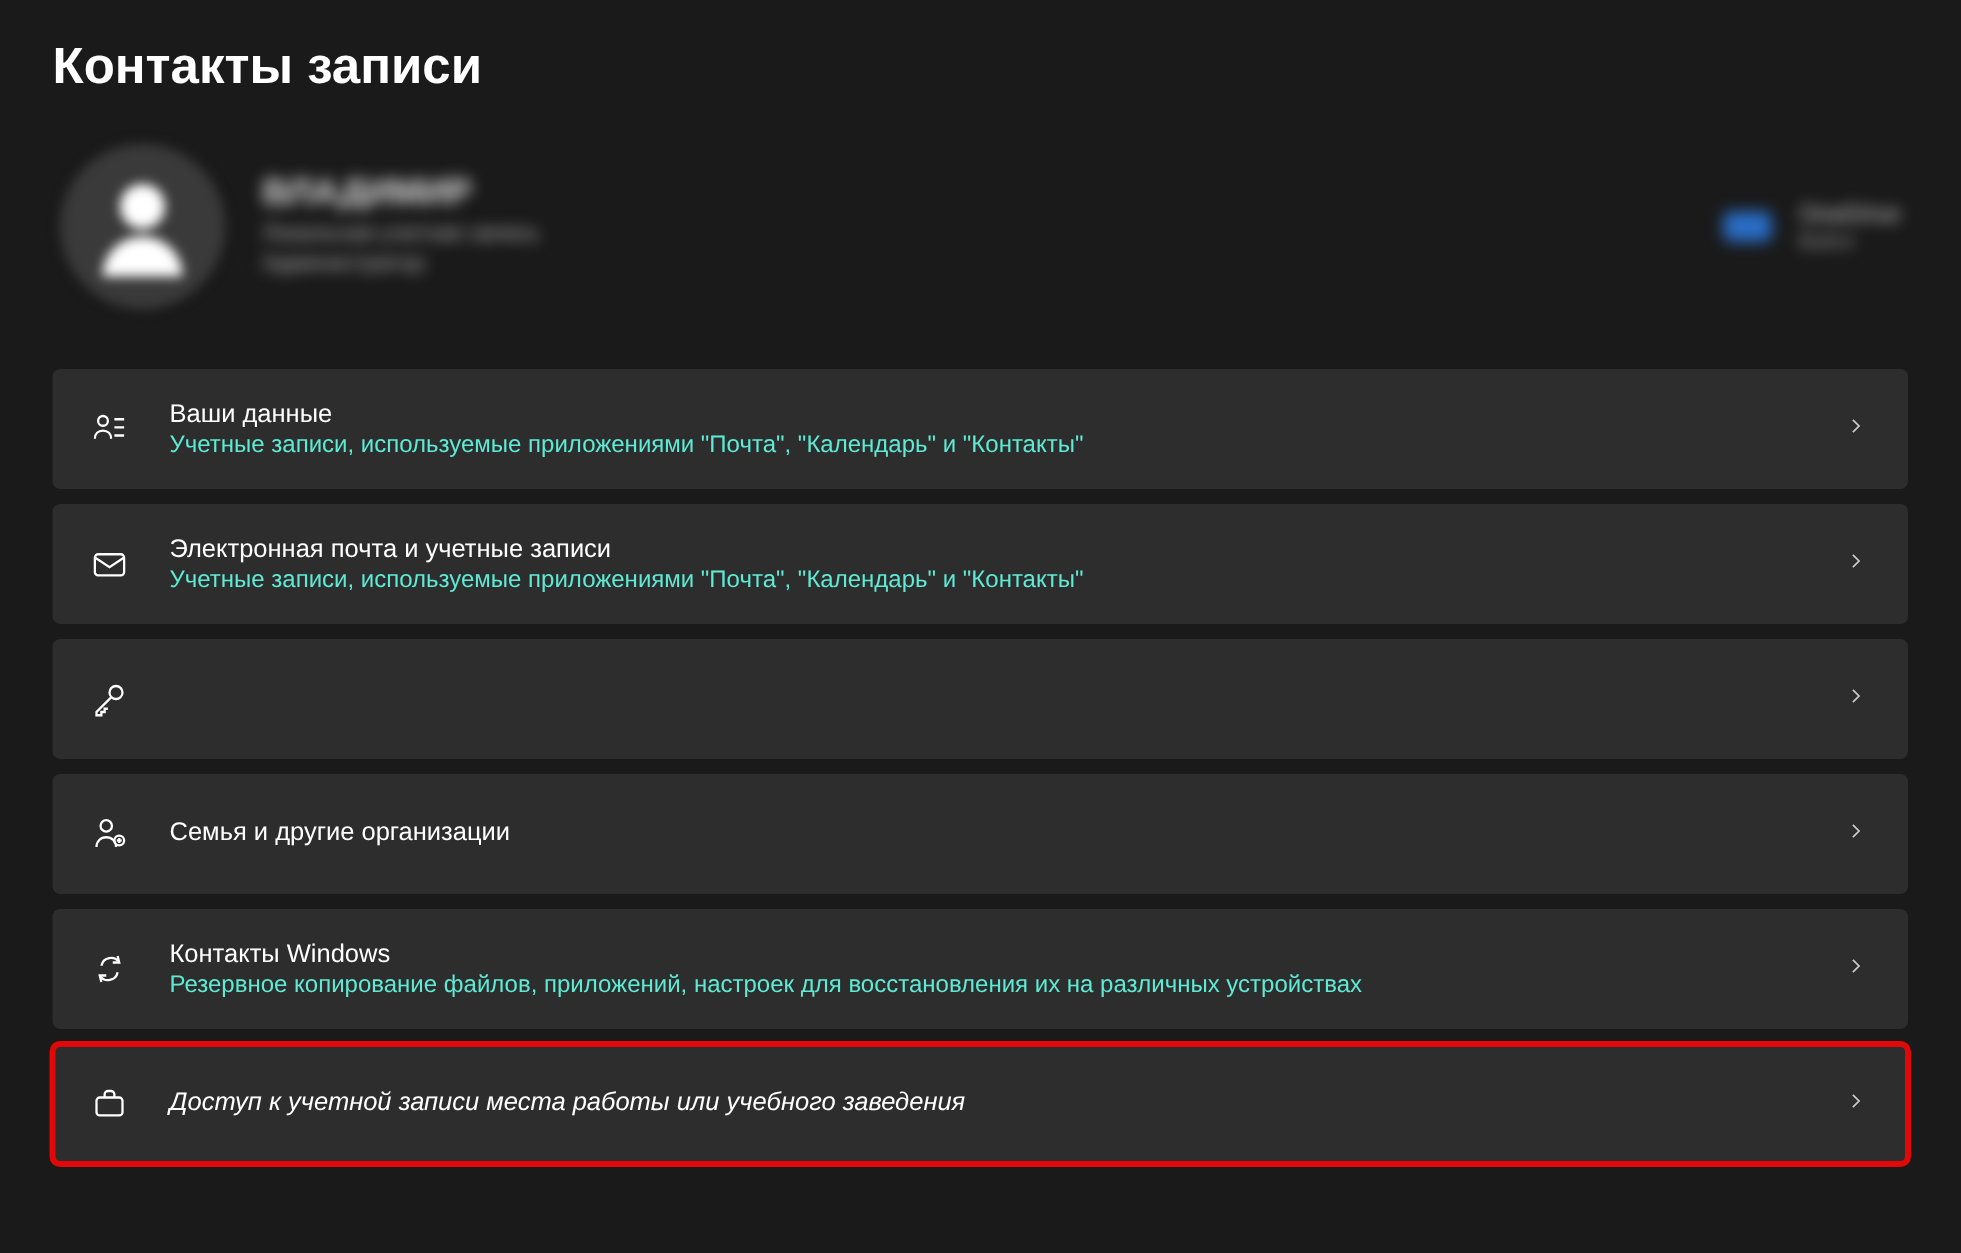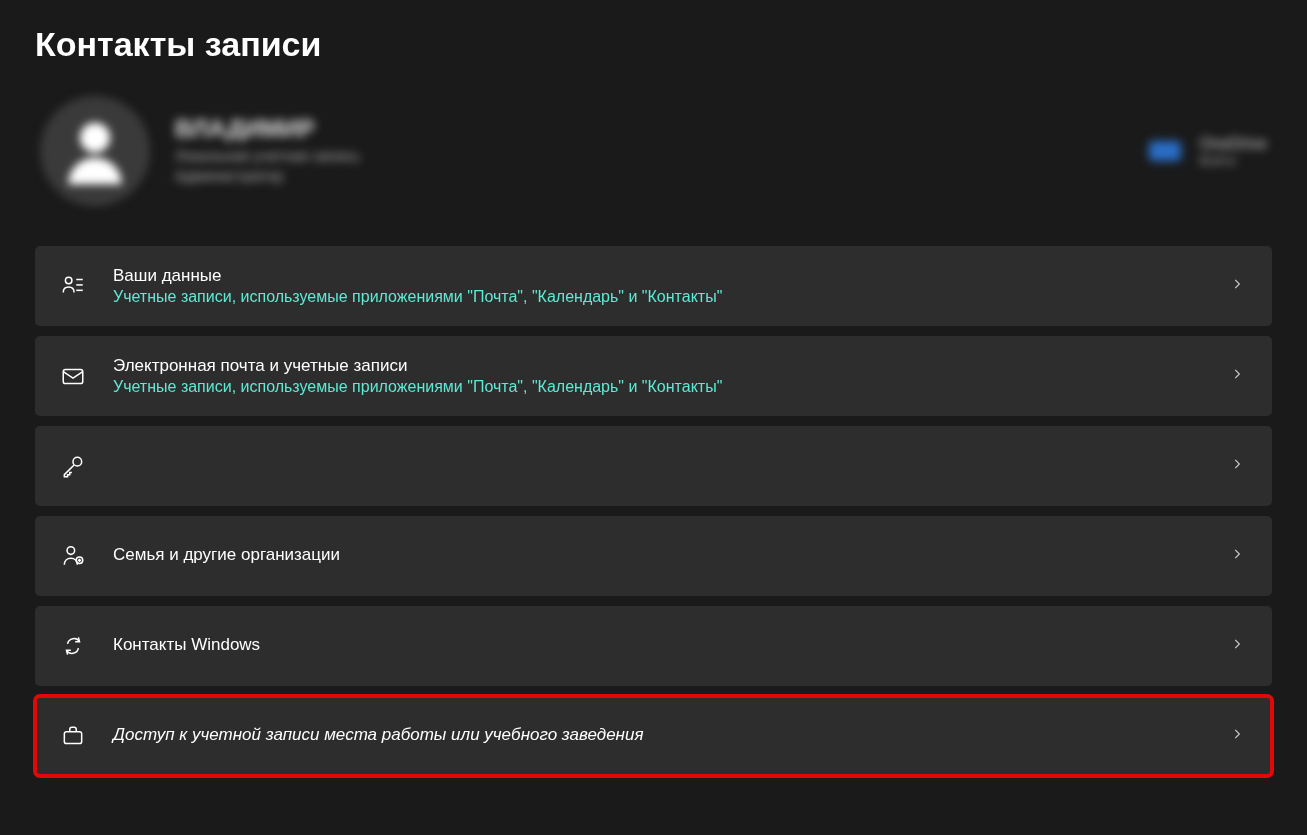--- a/index.html
+++ b/index.html
@@ -232,20 +232,21 @@
     <div class="item-icon">
       <svg viewBox="0 0 24 24">
           <path d="M7 10a6 6 0 0 1 11-2"></path>
           <polyline points="17 4 18 8 14 8"></polyline>
           <path d="M17 14a6 6 0 0 1-11 2"></path>
           <polyline points="7 20 6 16 10 16"></polyline>
         </svg>
     </div>
     <div class="item-body">
       <div class="item-title">Контакты Windows</div>
+      <div class="item-desc">Резервное копирование файлов, приложений, настроек для восстановления их на различных устройствах</div>
     </div>
     <div class="chevron">
       <svg viewBox="0 0 24 24">
           <polyline points="9 5 16 12 9 19"></polyline>
         </svg>
     </div>
   </div>
 
   <div class="item highlighted">
     <div class="item-icon">

